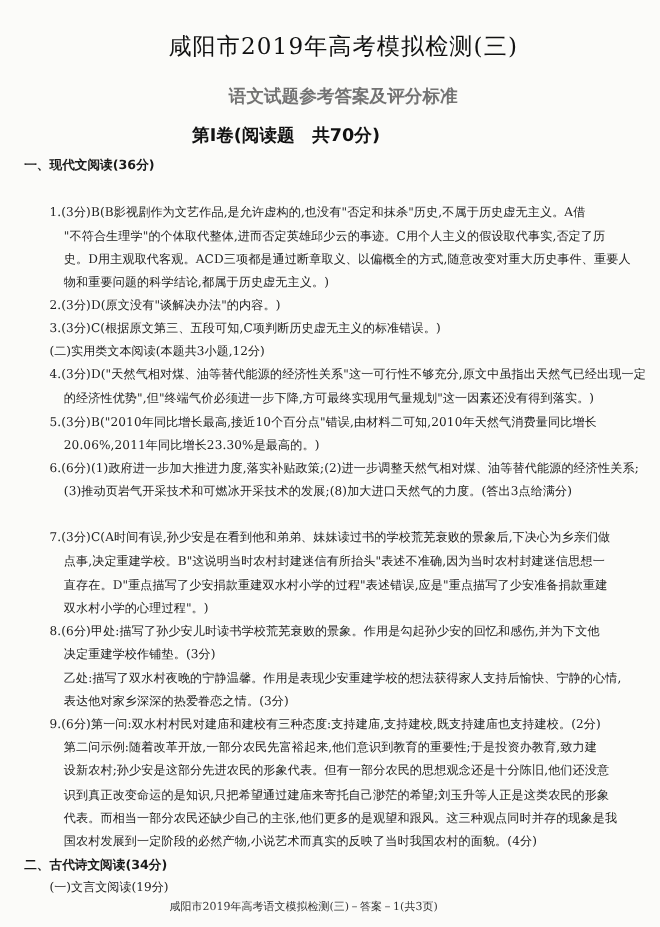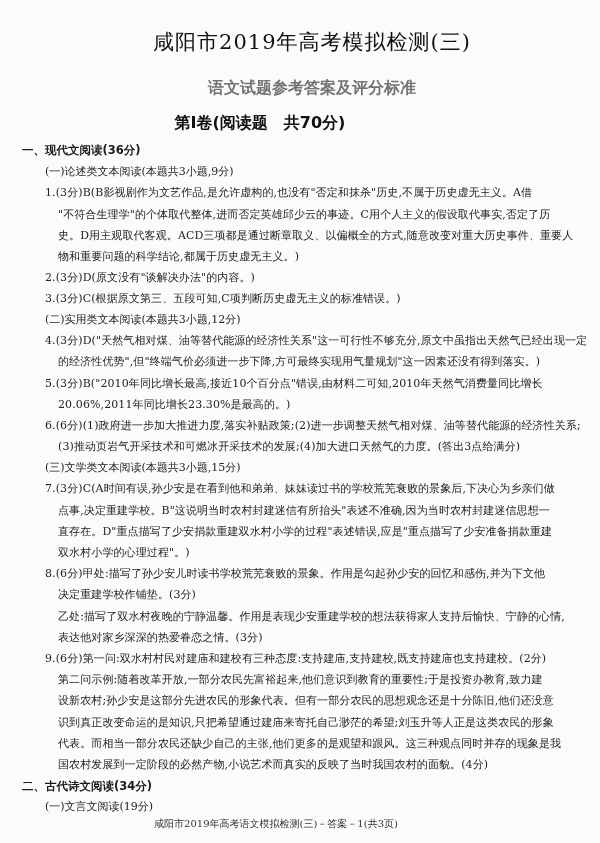--- a/index.html
+++ b/index.html
@@ -49,21 +49,20 @@
 <body>
 
 <div class="page">
 
   <div class="title">咸阳市2019年高考模拟检测(三)</div>
   <div class="subtitle">语文试题参考答案及评分标准</div>
   <div class="part">第Ⅰ卷(阅读题　共70分)</div>
 
   <div class="sec" style="top:143px">一、现代文阅读(36分)</div>
 
-  <div class="sub" style="top:164px">(一)论述类文本阅读(本题共3小题,9分)</div>
 
   <div>
     <div class="line q" style="top:185px">1.(3分)B(B影视剧作为文艺作品,是允许虚构的,也没有"否定和抹杀"历史,不属于历史虚无主义。A借</div>
     <div class="line c" style="top:207px">"不符合生理学"的个体取代整体,进而否定英雄邱少云的事迹。C用个人主义的假设取代事实,否定了历</div>
     <div class="line c" style="top:228px">史。D用主观取代客观。ACD三项都是通过断章取义、以偏概全的方式,随意改变对重大历史事件、重要人</div>
     <div class="line c" style="top:249px">物和重要问题的科学结论,都属于历史虚无主义。)</div>
   </div>
   <div class="line q" style="top:270px">2.(3分)D(原文没有"谈解决办法"的内容。)</div>
   <div class="line q" style="top:291px">3.(3分)C(根据原文第三、五段可知,C项判断历史虚无主义的标准错误。)</div>
 
@@ -72,24 +71,23 @@
   <div>
     <div class="line q" style="top:333px">4.(3分)D("天然气相对煤、油等替代能源的经济性关系"这一可行性不够充分,原文中虽指出天然气已经出现一定</div>
     <div class="line c" style="top:354px">的经济性优势",但"终端气价必须进一步下降,方可最终实现用气量规划"这一因素还没有得到落实。)</div>
   </div>
   <div>
     <div class="line q" style="top:376px">5.(3分)B("2010年同比增长最高,接近10个百分点"错误,由材料二可知,2010年天然气消费量同比增长</div>
     <div class="line c" style="top:397px">20.06%,2011年同比增长23.30%是最高的。)</div>
   </div>
   <div>
     <div class="line q" style="top:418px">6.(6分)(1)政府进一步加大推进力度,落实补贴政策;(2)进一步调整天然气相对煤、油等替代能源的经济性关系;</div>
-    <div class="line c" style="top:439px">(3)推动页岩气开采技术和可燃冰开采技术的发展;(4)加大进口天然气的力度。(答出3点给满分)</div>
+    <div class="line c" style="top:439px">(3)推动页岩气开采技术和可燃冰开采技术的发展;(8)加大进口天然气的力度。(答出3点给满分)</div>
   </div>
 
-  <div class="sub" style="top:460px">(三)文学类文本阅读(本题共3小题,15分)</div>
 
   <div>
     <div class="line q" style="top:481px">7.(3分)C(A时间有误,孙少安是在看到他和弟弟、妹妹读过书的学校荒芜衰败的景象后,下决心为乡亲们做</div>
     <div class="line c" style="top:503px">点事,决定重建学校。B"这说明当时农村封建迷信有所抬头"表述不准确,因为当时农村封建迷信思想一</div>
     <div class="line c" style="top:524px">直存在。D"重点描写了少安捐款重建双水村小学的过程"表述错误,应是"重点描写了少安准备捐款重建</div>
     <div class="line c" style="top:545px">双水村小学的心理过程"。)</div>
   </div>
   <div>
     <div class="line q" style="top:566px">8.(6分)甲处:描写了孙少安儿时读书学校荒芜衰败的景象。作用是勾起孙少安的回忆和感伤,并为下文他</div>
     <div class="line c" style="top:587px">决定重建学校作铺垫。(3分)</div>

